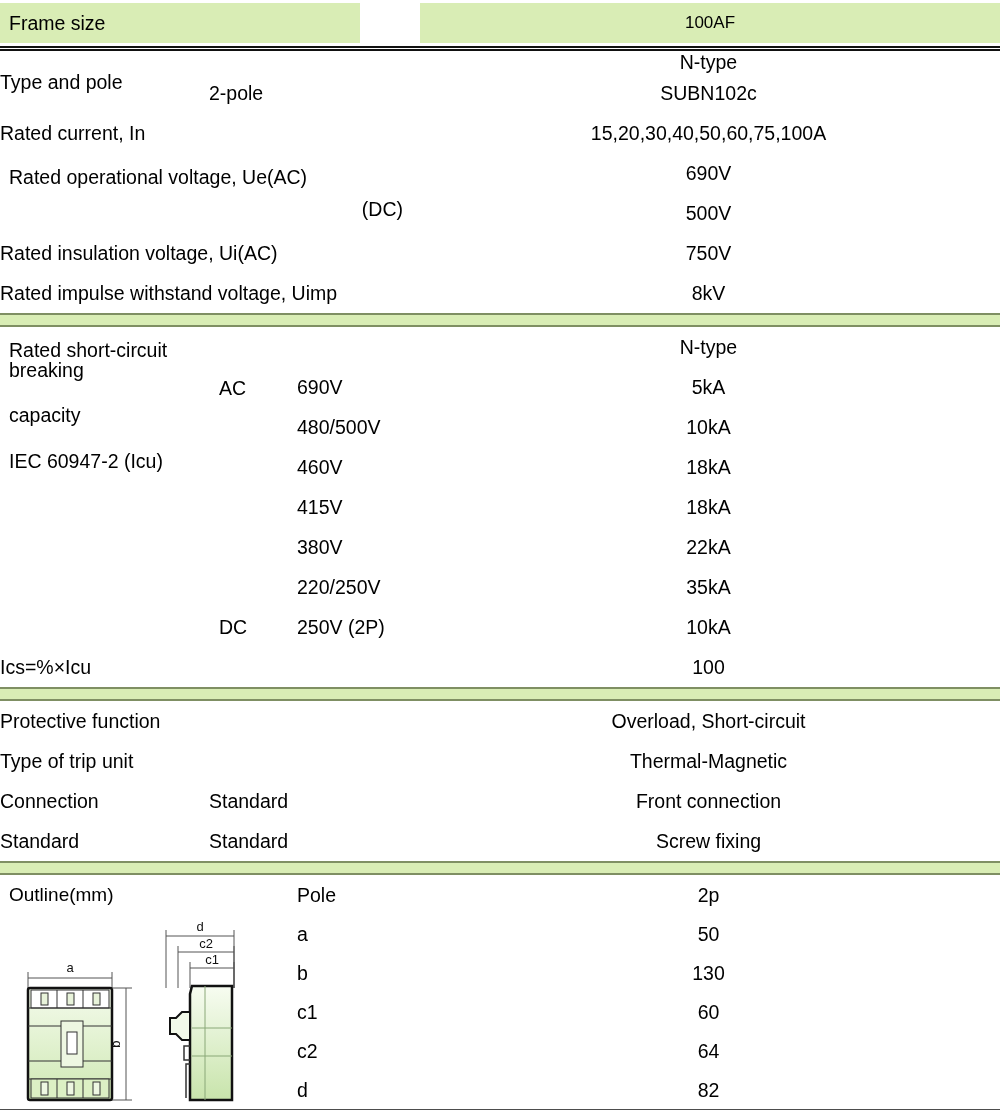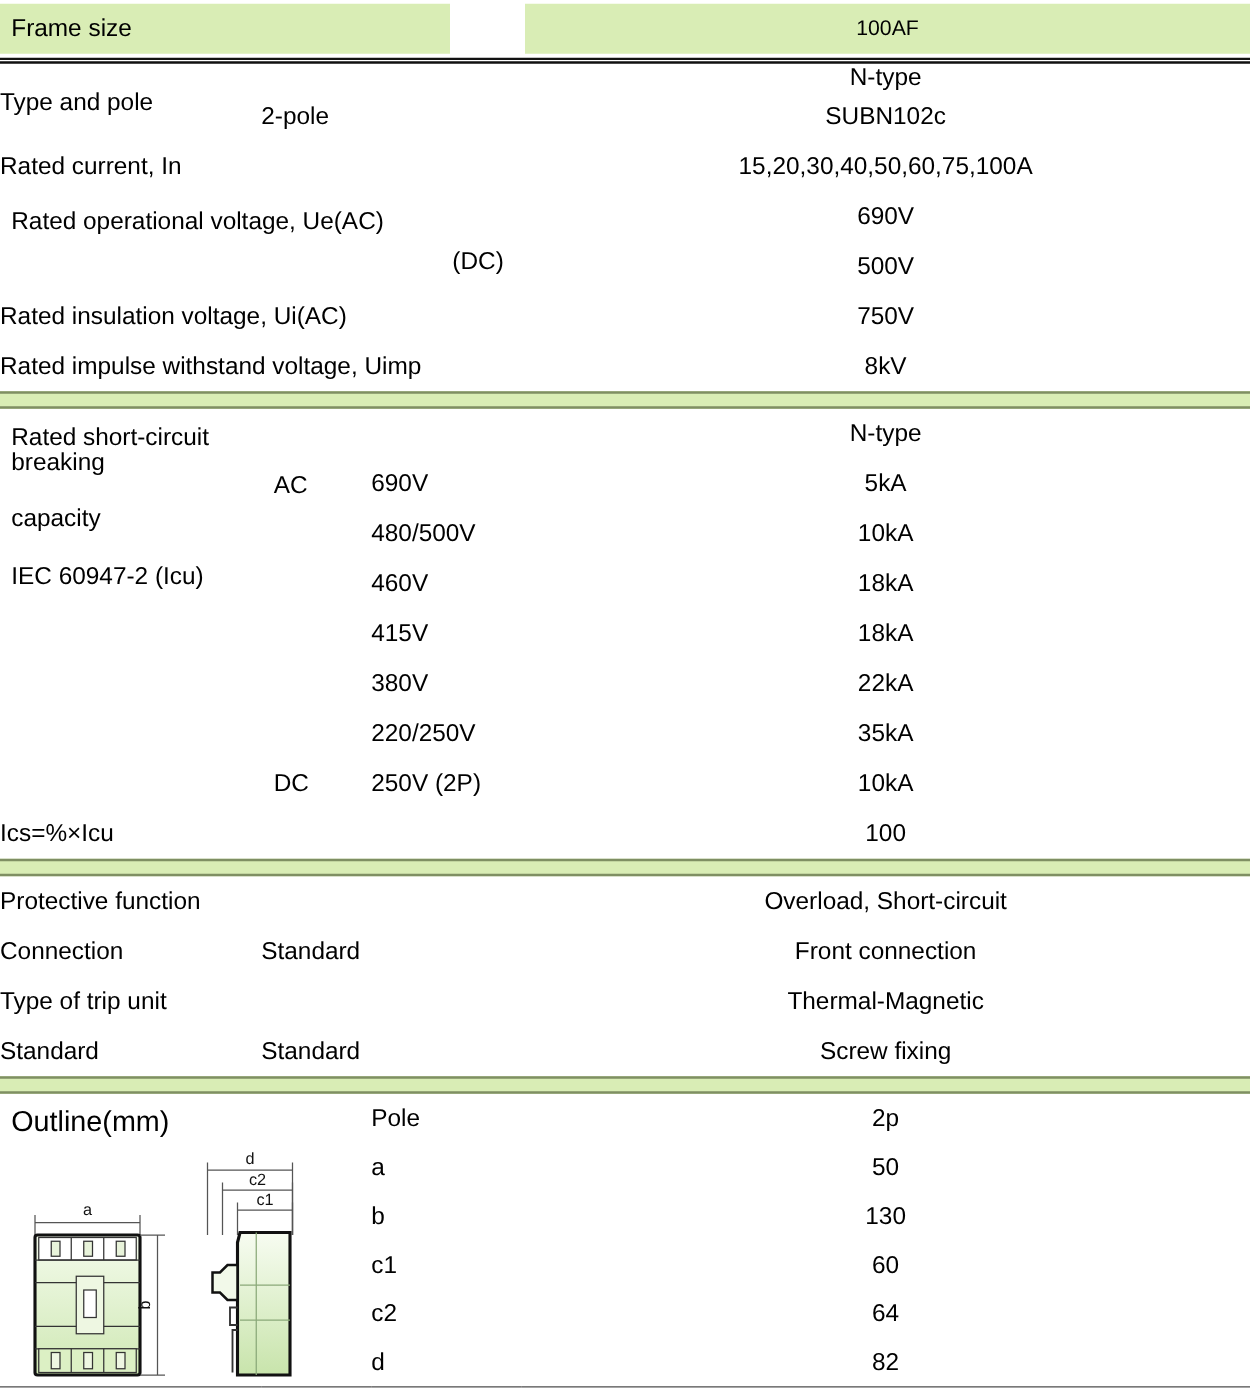--- a/index.html
+++ b/index.html
@@ -113,21 +113,21 @@
   .draw-cell { position: relative; vertical-align: top; }
   .draw-wrap {
     position: relative;
     width: 297px;
     height: 232px;
   }
   .outline-title {
     position: absolute;
     left: 9px;
     top: 8px;
-    font-size: 23px;
+    font-size: 19px;
   }
   .draw-svg { position: absolute; left: 0; top: 40px; }
 </style>
 </head>
 <body>
 
 <div id="sheet">
 
   <div class="hdr-band">
     <div class="hdr-cell hdr-left">
@@ -260,27 +260,27 @@
         <col class="w120">
         <col class="w583">
     </colgroup>
 
     <tbody>
         <tr>
       <td class="cellpad-l lft ln-b-thin" colspan="3" style="height:40px;">Protective function</td>
       <td class="ln-l ln-b-thin ctr">Overload, Short-circuit</td>
     </tr>
     <tr>
+      <td class="cellpad-l lft ln-b" colspan="3" style="height:40px;">Type of trip unit</td>
+      <td class="ln-l ln-b ctr">Thermal-Magnetic</td>
+    </tr>
+    <tr>
       <td class="cellpad-l lft ln-b-thin" style="height:40px;">Connection</td>
       <td class="ln-l ln-b-thin lft cellpad-sub" colspan="2">Standard</td>
       <td class="ln-l ln-b-thin ctr">Front connection</td>
-    </tr>
-    <tr>
-      <td class="cellpad-l lft ln-b" colspan="3" style="height:40px;">Type of trip unit</td>
-      <td class="ln-l ln-b ctr">Thermal-Magnetic</td>
     </tr>
     <tr>
       <td class="cellpad-l lft" style="height:40px;">Standard</td>
       <td class="ln-l lft cellpad-sub" colspan="2">Standard</td>
       <td class="ln-l ctr">Screw fixing</td>
     </tr>
   </tbody>
     </table>
 
   <div class="sep"></div>

